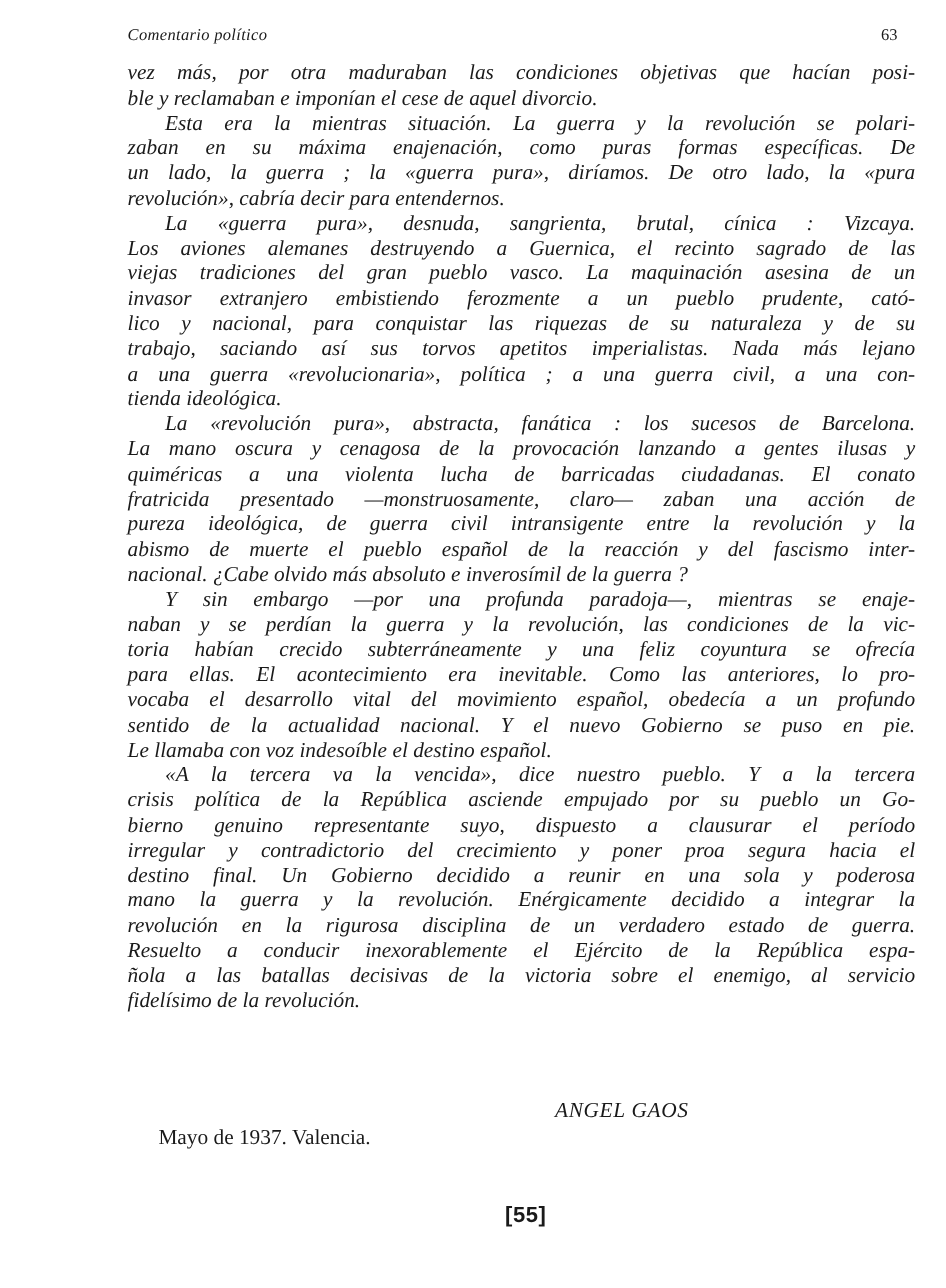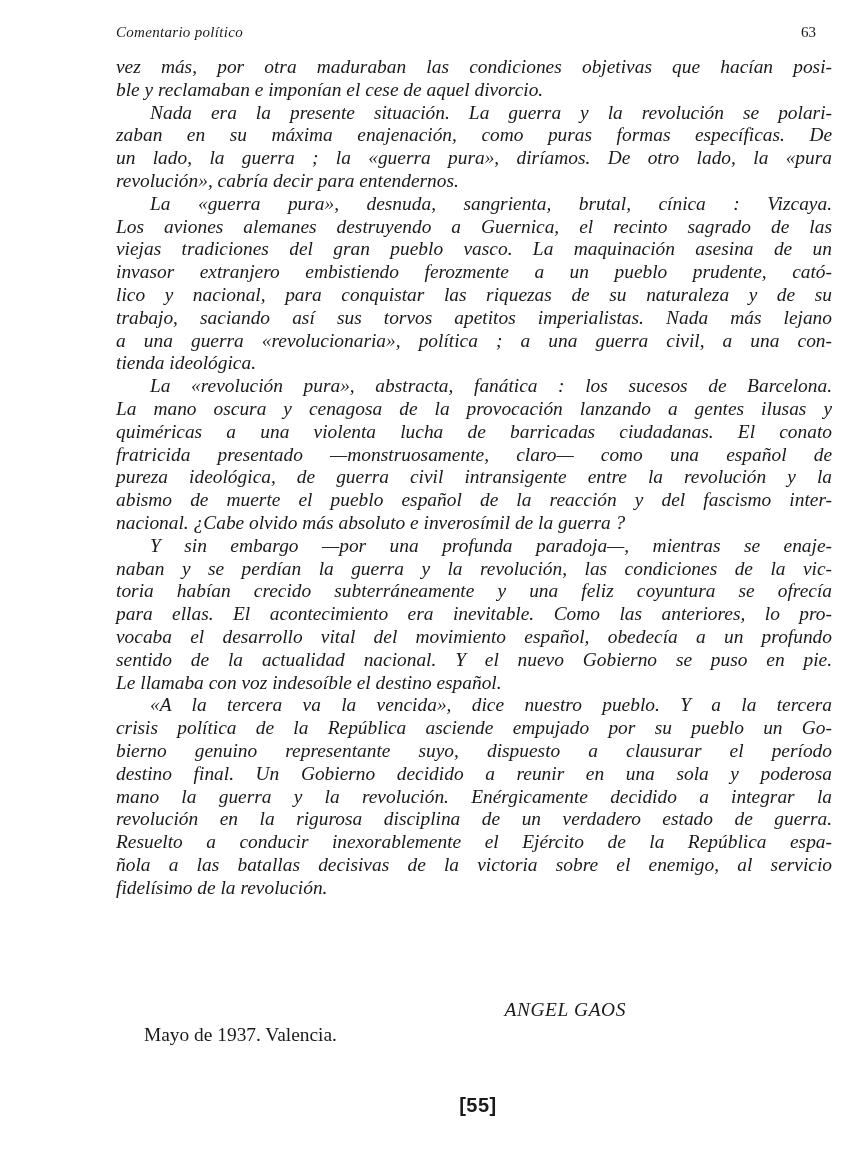--- a/index.html
+++ b/index.html
@@ -25,57 +25,58 @@
     <span class="running-title">Comentario político</span>
     <span class="running-num">63</span>
   </div>
 
   <div class="body-text" id="body-text">
       <p class="para">
         <span class="line">vez más, por otra maduraban las condiciones objetivas que hacían posi-</span>
         <span class="line last">ble y reclamaban e imponían el cese de aquel divorcio.</span>
       </p>
       <p class="para indent" style="text-indent: 0px;">
-        <span class="line" style="padding-left: 34px;">Nada era la presente situación. La guerra y la revolución se polari-</span>
+        <span class="line" style="padding-left: 34px;">Esta era la mientras situación. La guerra y la revolución se polari-</span>
         <span class="line">zaban en su máxima enajenación, como puras formas específicas. De</span>
         <span class="line">un lado, la guerra ; la «guerra pura», diríamos. De otro lado, la «pura</span>
         <span class="line last">revolución», cabría decir para entendernos.</span>
       </p>
       <p class="para indent" style="text-indent: 0px;">
         <span class="line" style="padding-left: 34px;">La «guerra pura», desnuda, sangrienta, brutal, cínica : Vizcaya.</span>
         <span class="line">Los aviones alemanes destruyendo a Guernica, el recinto sagrado de las</span>
         <span class="line">viejas tradiciones del gran pueblo vasco. La maquinación asesina de un</span>
         <span class="line">invasor extranjero embistiendo ferozmente a un pueblo prudente, cató-</span>
         <span class="line">lico y nacional, para conquistar las riquezas de su naturaleza y de su</span>
         <span class="line">trabajo, saciando así sus torvos apetitos imperialistas. Nada más lejano</span>
         <span class="line">a una guerra «revolucionaria», política ; a una guerra civil, a una con-</span>
         <span class="line last">tienda ideológica.</span>
       </p>
       <p class="para indent" style="text-indent: 0px;">
         <span class="line" style="padding-left: 34px;">La «revolución pura», abstracta, fanática : los sucesos de Barcelona.</span>
         <span class="line">La mano oscura y cenagosa de la provocación lanzando a gentes ilusas y</span>
         <span class="line">quiméricas a una violenta lucha de barricadas ciudadanas. El conato</span>
-        <span class="line">fratricida presentado —monstruosamente, claro— como una español de</span>
+        <span class="line">fratricida presentado —monstruosamente, claro— zaban una acción de</span>
         <span class="line">pureza ideológica, de guerra civil intransigente entre la revolución y la</span>
         <span class="line">abismo de muerte el pueblo español de la reacción y del fascismo inter-</span>
         <span class="line last">nacional. ¿Cabe olvido más absoluto e inverosímil de la guerra ?</span>
       </p>
       <p class="para indent" style="text-indent: 0px;">
         <span class="line" style="padding-left: 34px;">Y sin embargo —por una profunda paradoja—, mientras se enaje-</span>
         <span class="line">naban y se perdían la guerra y la revolución, las condiciones de la vic-</span>
         <span class="line">toria habían crecido subterráneamente y una feliz coyuntura se ofrecía</span>
         <span class="line">para ellas. El acontecimiento era inevitable. Como las anteriores, lo pro-</span>
         <span class="line">vocaba el desarrollo vital del movimiento español, obedecía a un profundo</span>
         <span class="line">sentido de la actualidad nacional. Y el nuevo Gobierno se puso en pie.</span>
         <span class="line last">Le llamaba con voz indesoíble el destino español.</span>
       </p>
       <p class="para indent" style="text-indent: 0px;">
         <span class="line" style="padding-left: 34px;">«A la tercera va la vencida», dice nuestro pueblo. Y a la tercera</span>
         <span class="line">crisis política de la República asciende empujado por su pueblo un Go-</span>
         <span class="line">bierno genuino representante suyo, dispuesto a clausurar el período</span>
+        <span class="line">irregular y contradictorio del crecimiento y poner proa segura hacia el</span>
         <span class="line">destino final. Un Gobierno decidido a reunir en una sola y poderosa</span>
         <span class="line">mano la guerra y la revolución. Enérgicamente decidido a integrar la</span>
         <span class="line">revolución en la rigurosa disciplina de un verdadero estado de guerra.</span>
         <span class="line">Resuelto a conducir inexorablemente el Ejército de la República espa-</span>
         <span class="line">ñola a las batallas decisivas de la victoria sobre el enemigo, al servicio</span>
         <span class="line last">fidelísimo de la revolución.</span>
       </p>
     </div>
 
   <div class="signature">ANGEL GAOS</div>

